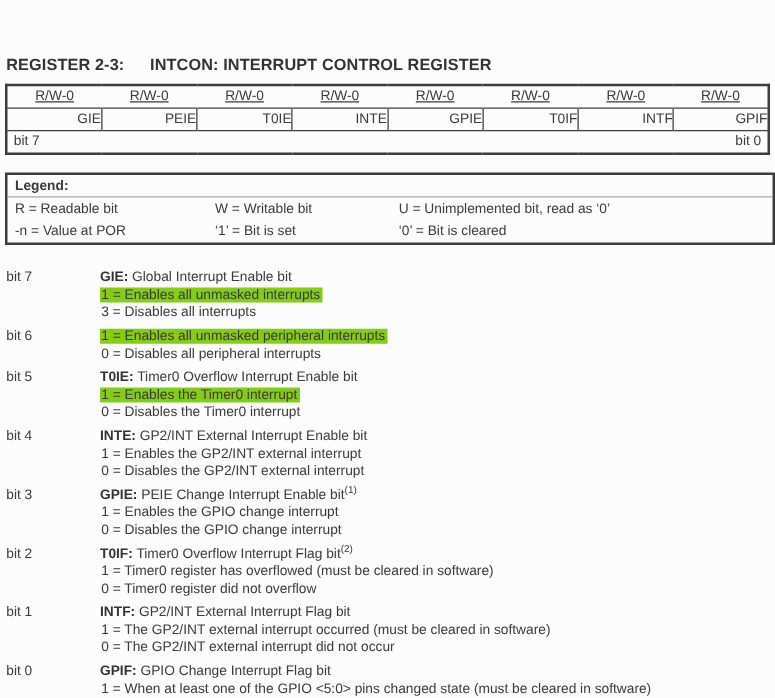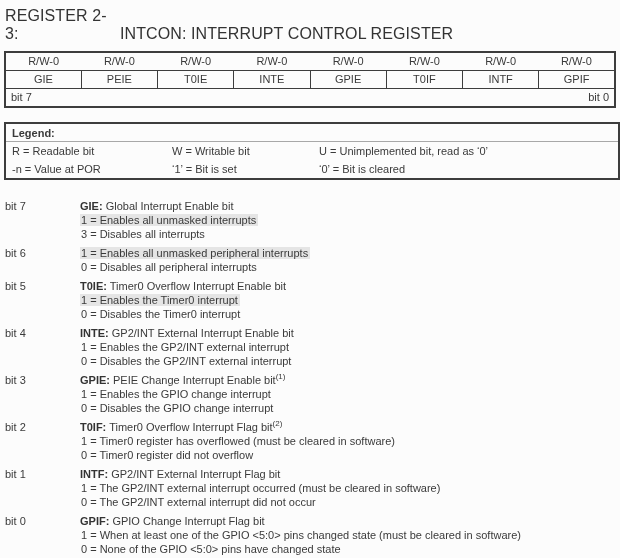--- a/index.html
+++ b/index.html
@@ -6,34 +6,34 @@
   html, body {
     width: 620px; height: 558px;
     background: #fcfcfc;
     font-family: "Liberation Sans", sans-serif;
     color: #3a3a3a;
     overflow: hidden;
   }
   .page { position: relative; width: 620px; height: 558px; padding-top: 7px; }
 
   
-  .title-row { padding-left: 5px; font-size: 16px; font-weight: normal; color: #333; letter-spacing: .1px; }
+  .title-row { padding-left: 5px; font-size: 13px; font-weight: bold; color: #333; letter-spacing: .1px; margin-top: 37px; }
   .title-label { display: inline-block; width: 115px; }
 
   
   table.reg {
     width: 612px; margin: 8px 0 0 4px;
     border-collapse: collapse;
     border: 2px solid #3d3d3d;
     table-layout: fixed;
     font-size: 11px; color: #3a3a3a;
   }
   table.reg td { text-align: center; vertical-align: middle; }
-  tr.access-row td { height: 18px; border-bottom: 1px solid #3d3d3d; }
-  tr.name-row td { height: 18px; border-bottom: 1px solid #3d3d3d; border-left: 1px solid #3d3d3d; }
+  tr.access-row td { height: 18px; border-bottom: 1px solid #3d3d3d; text-decoration: underline; }
+  tr.name-row td { height: 18px; border-bottom: 1px solid #3d3d3d; border-left: 1px solid #3d3d3d; text-align: right; }
   tr.name-row td:first-child { border-left: none; }
   tr.bit-span-row td { height: 19px; text-align: left; padding: 0 5px; }
   tr.bit-span-row .right { float: right; }
 
   
   .legend-box {
     width: 616px; margin: 14px 0 0 4px;
     border: 2px solid #3d3d3d;
     font-size: 11px;
     background: #fcfcfc;
@@ -47,21 +47,21 @@
 
   
   .bits { margin-top: 19px; font-size: 11px; }
   .bit-block { display: flex; margin-bottom: 5px; }
   .bit-label { width: 80px; padding-left: 5px; line-height: 14px; }
   .bit-content { flex: 1; padding-right: 4px; }
   .bit-line { line-height: 14px; }
   .bit-name { font-weight: bold; color: #333; }
   sup { font-size: 8px; line-height: 0; }
   .value-line span { padding: 0 2px 0 1px; }
-  .value-line span.hl { background: #e5e5e5; }
+  .value-line span.hl { background: #84cc16; }
 </style>
 </head>
 <body>
 
 <div class="page">
 
   <div class="title-row">
     <span class="title-label">REGISTER 2-3:</span><span>INTCON: INTERRUPT CONTROL REGISTER</span>
   </div>
 

